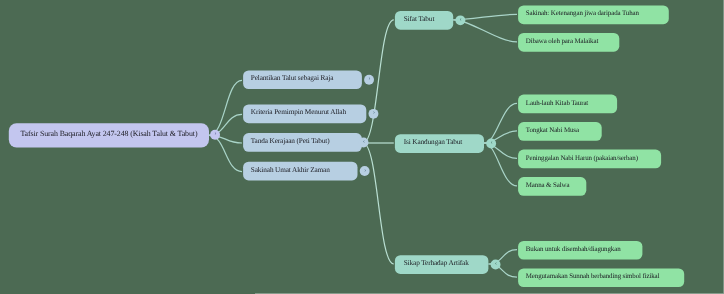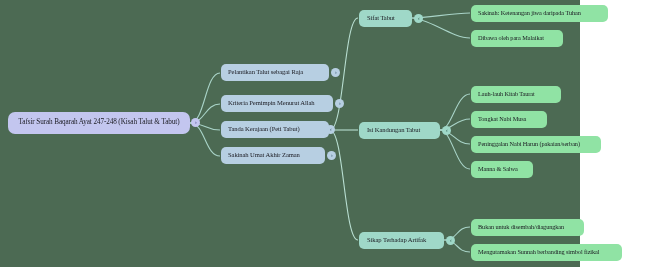--- a/index.html
+++ b/index.html
@@ -7,21 +7,21 @@
     padding: 0;
   }
   body {
     width: 658px;
     height: 267px;
     overflow: hidden;
     font-family: "Liberation Serif", "DejaVu Serif", serif;
   }
   #canvas {
     position: relative;
-    width: 580px;
+    width: 658px;
     height: 267px;
     background: #4c6a53;
   }
   #edges {
     position: absolute;
     left: 0;
     top: 0;
     width: 658px;
     height: 267px;
   }

